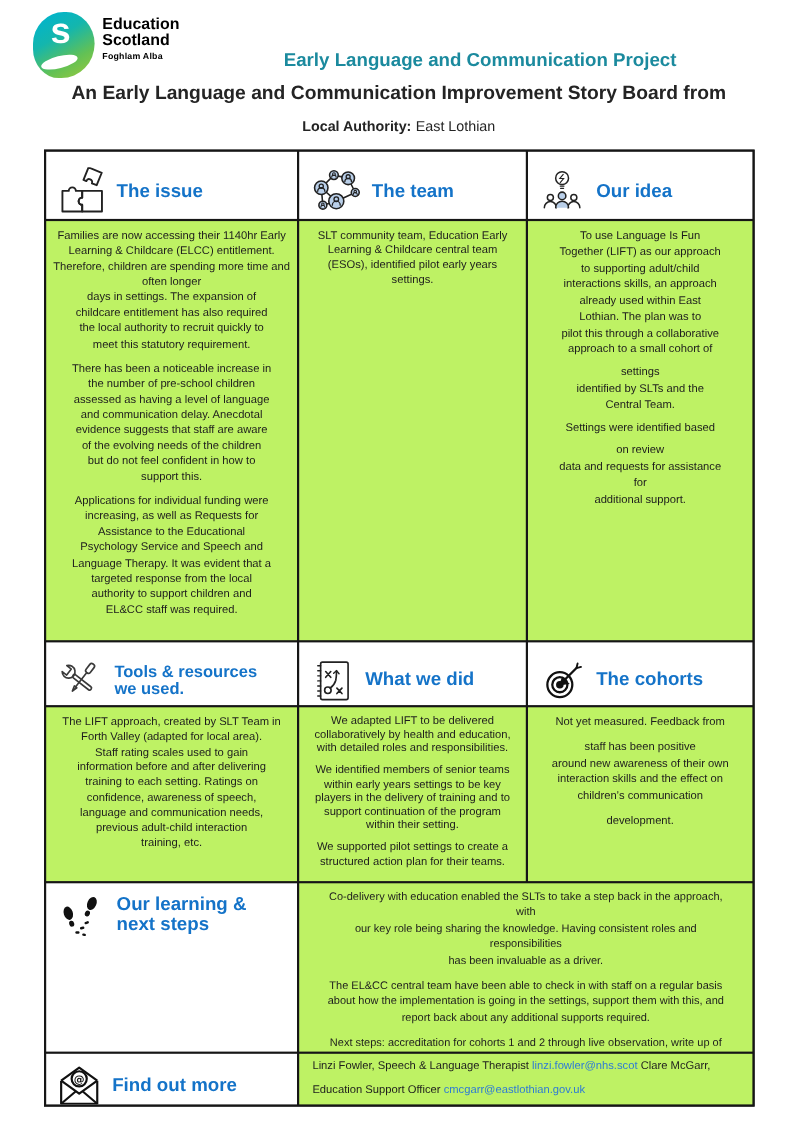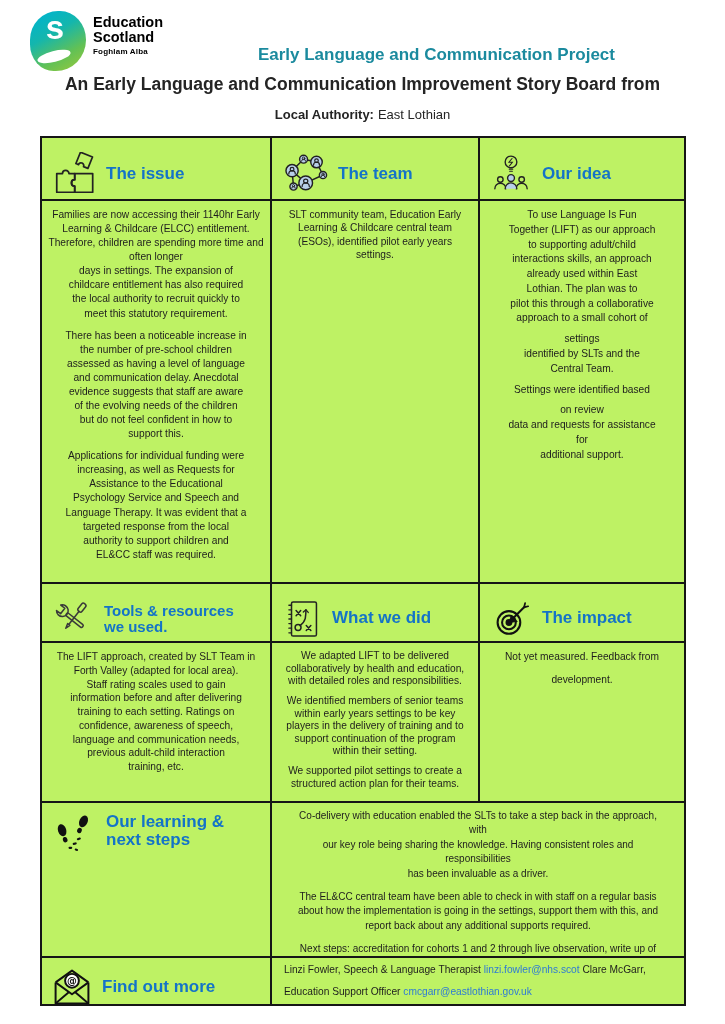--- a/index.html
+++ b/index.html
@@ -23,21 +23,21 @@
     color:#1b8a9e;font-weight:bold;font-size:17px;}
   .board-title{position:absolute;top:74px;left:0;width:725px;text-align:center;
     font-size:17.5px;font-weight:bold;color:#242424;}
   .la-line{position:absolute;top:107px;left:0;width:725px;text-align:center;font-size:13px;color:#242424;}
   .la-label{font-weight:bold;margin-right:4px;}
   
   .board{position:absolute;left:40px;top:136px;display:grid;
     grid-template-columns:228px 206px 204px;
     grid-template-rows:61px 381px 57px 158px 153px 46px;
     gap:2px;background:#161616;border:2px solid #161616;}
-  .hcell{background:#bef264;display:flex;align-items:center;gap:9px;
+  .hcell{background:#ffffff;display:flex;align-items:center;gap:9px;
     padding:12px 4px 0 9px;color:#1473c8;font-weight:bold;overflow:hidden;}
   .hcell .hlabel{font-size:17px;line-height:1.06;white-space:pre-line;}
   .hcell.small-label .hlabel{font-size:15px;}
   .hcell.top-align{align-items:flex-start;padding-top:10px;}
   .cell{background:#bef264;padding:7px 4px;text-align:center;font-size:10.2px;overflow:hidden;}
   .cell p{margin:0 0 8px;white-space:pre-line;}
   .lh-issue{line-height:1.38;}
   .lh-team{line-height:1.32;}
   .lh-idea{line-height:1.45;}
   .lh-idea p{margin-bottom:6px;}
@@ -221,21 +221,21 @@
       <svg class="ic" width="44" height="44" viewBox="0 0 64 64">
         <g fill="none" stroke="#111" stroke-width="3" stroke-linecap="round">
           <circle cx="29" cy="37" r="16.5"></circle>
           <circle cx="29" cy="37" r="10"></circle>
           <circle cx="29" cy="37" r="3.5" fill="#111"></circle>
           <path d="M31.5 34.5 L51 15"></path>
           <path d="M29 37 L40.5 35.5 L32.5 27.5 Z" fill="#111" stroke-width="1.5"></path>
           <path d="M51 15 l6 -1.5 M51 15 l1.5 -6" stroke-width="2.5"></path>
         </g>
       </svg>
-      <span class="hlabel">The impact</span>
+      <span class="hlabel">The cohorts</span>
     </div>
 
     <div class="cell lh-tools">
       <p>The LIFT approach, created by SLT Team in
 Forth Valley (adapted for local area).
 Staff rating scales used to gain
 information before and after delivering
 training to each setting. Ratings on
 confidence, awareness of speech,
 language and communication needs,
@@ -249,20 +249,24 @@
       <p>We identified members of senior teams
 within early years settings to be key
 players in the delivery of training and to
 support continuation of the program
 within their setting.</p>
       <p>We supported pilot settings to create a
 structured action plan for their teams.</p>
     </div>
     <div class="cell lh-impact">
       <p>Not yet measured. Feedback from</p>
+      <p>staff has been positive
+around new awareness of their own
+interaction skills and the effect on
+children’s communication</p>
       <p class="impact-overlap">development.</p>
     </div>
 
     <div class="hcell top-align">
       <svg class="ic" width="46" height="44" viewBox="0 0 64 64">
         <g fill="#111">
           <g transform="rotate(24 45 14)">
               <ellipse cx="45" cy="12" rx="6" ry="9"></ellipse>
               <ellipse cx="45" cy="26.5" rx="3.3" ry="4"></ellipse>
             </g>

